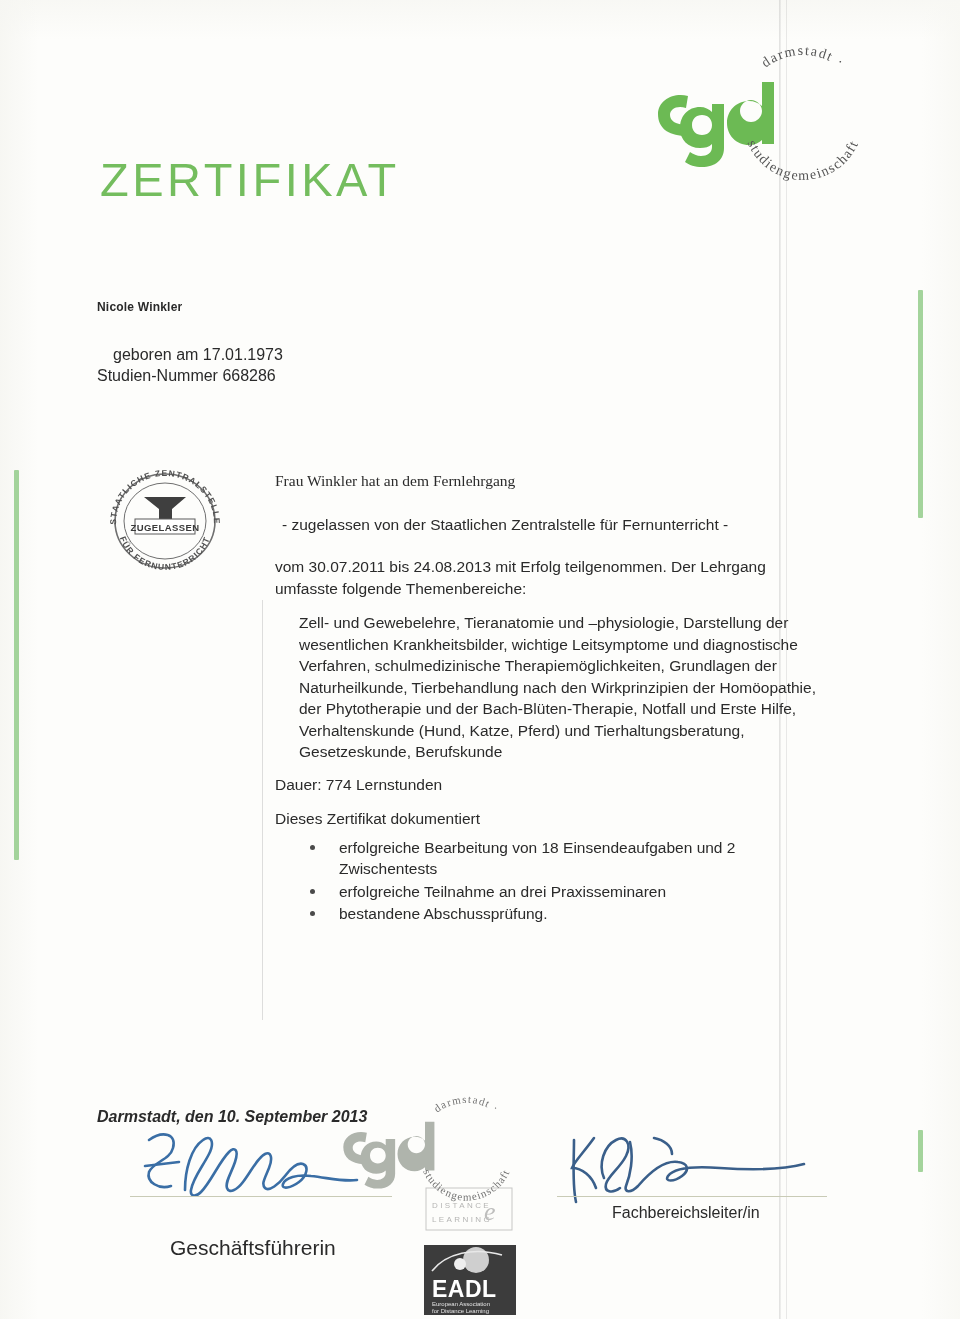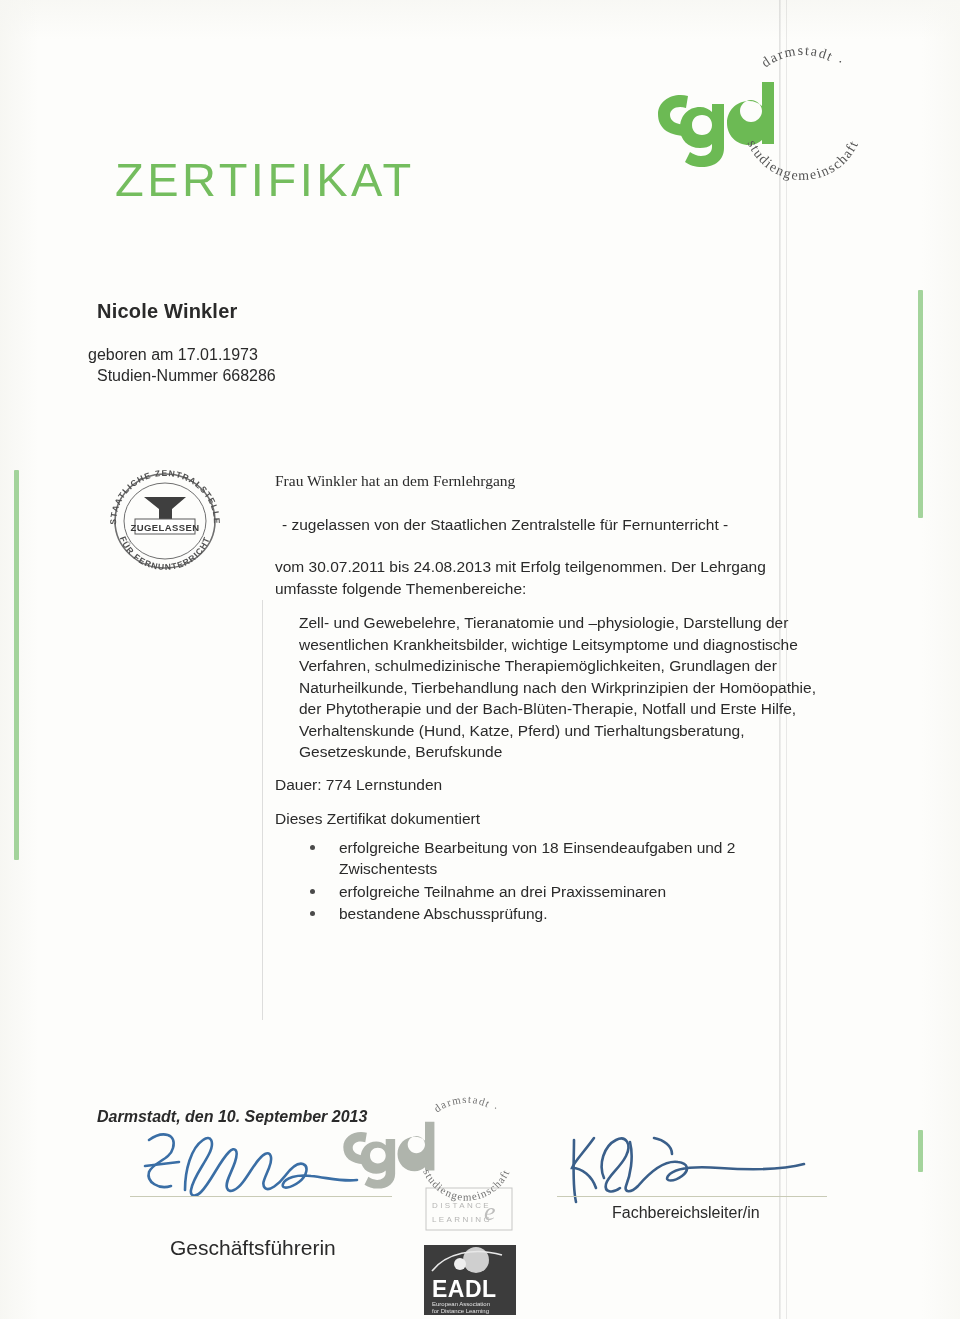--- a/index.html
+++ b/index.html
@@ -45,21 +45,21 @@
     position: absolute;
     width: 5px;
     background: #86c67c;
     opacity: 0.75;
     border-radius: 1px;
   }
 
   
   .title {
     position: absolute;
-    left: 115px;
+    left: 100px;
     top: 152px;
     font-size: 47px;
     letter-spacing: 3.5px;
     color: #74bd5e;
     font-weight: 400;
     white-space: nowrap;
     text-align: right;
   }
 
   
@@ -79,27 +79,27 @@
     width: 160px;
     height: 170px;
   }
   .circ-stamp svg { display: block; }
 
   
   .recipient-name {
     position: absolute;
     left: 97px;
     top: 300px;
-    font-size: 20px;
+    font-size: 12px;
     font-weight: bold;
     letter-spacing: 0.2px;
   }
   .recipient-born {
     position: absolute;
-    left: 88px;
+    left: 113px;
     top: 344px;
     font-size: 16px;
     line-height: 21px;
   }
   .recipient-studentno {
     position: absolute;
     left: 97px;
     top: 365px;
     font-size: 16px;
     line-height: 21px;

